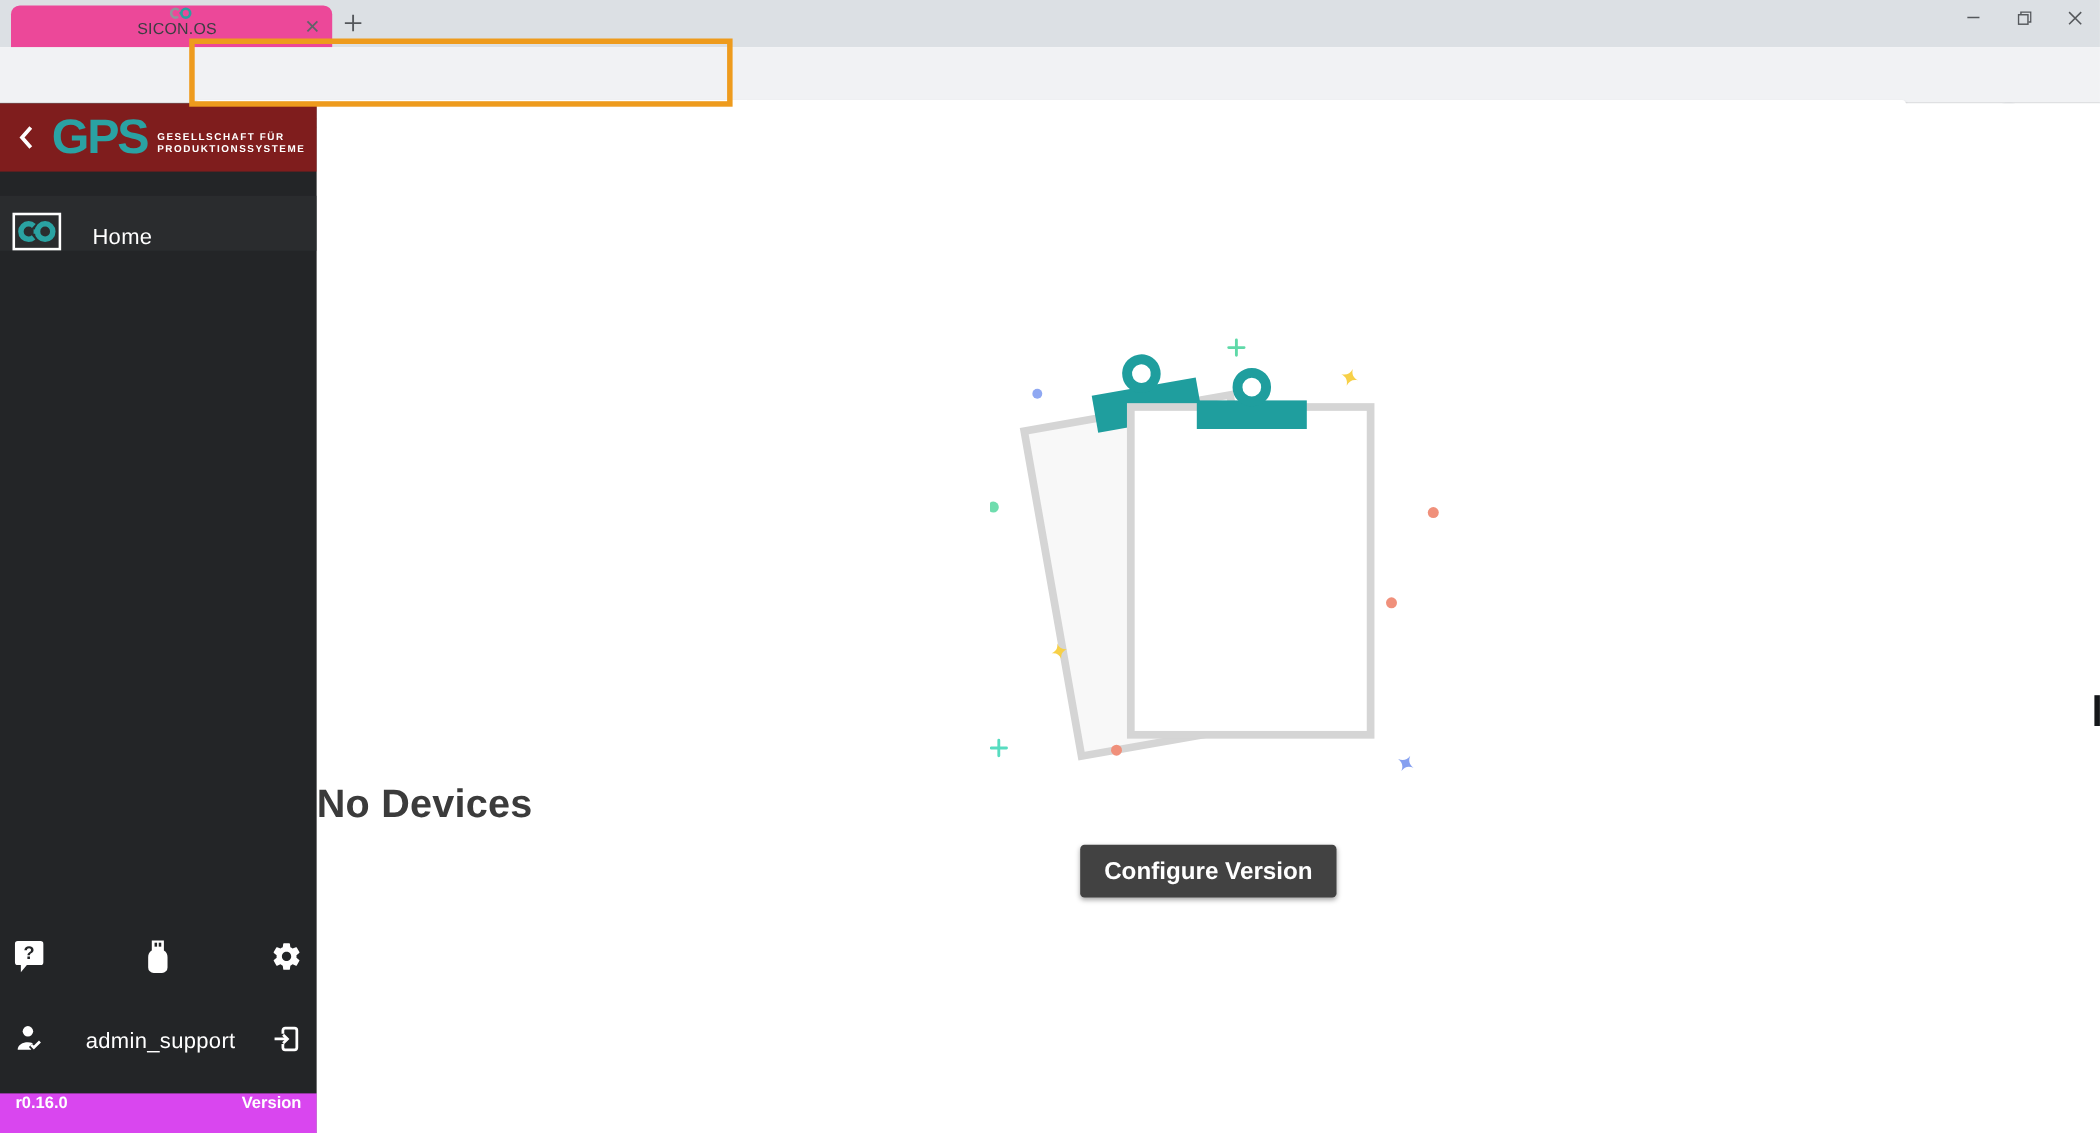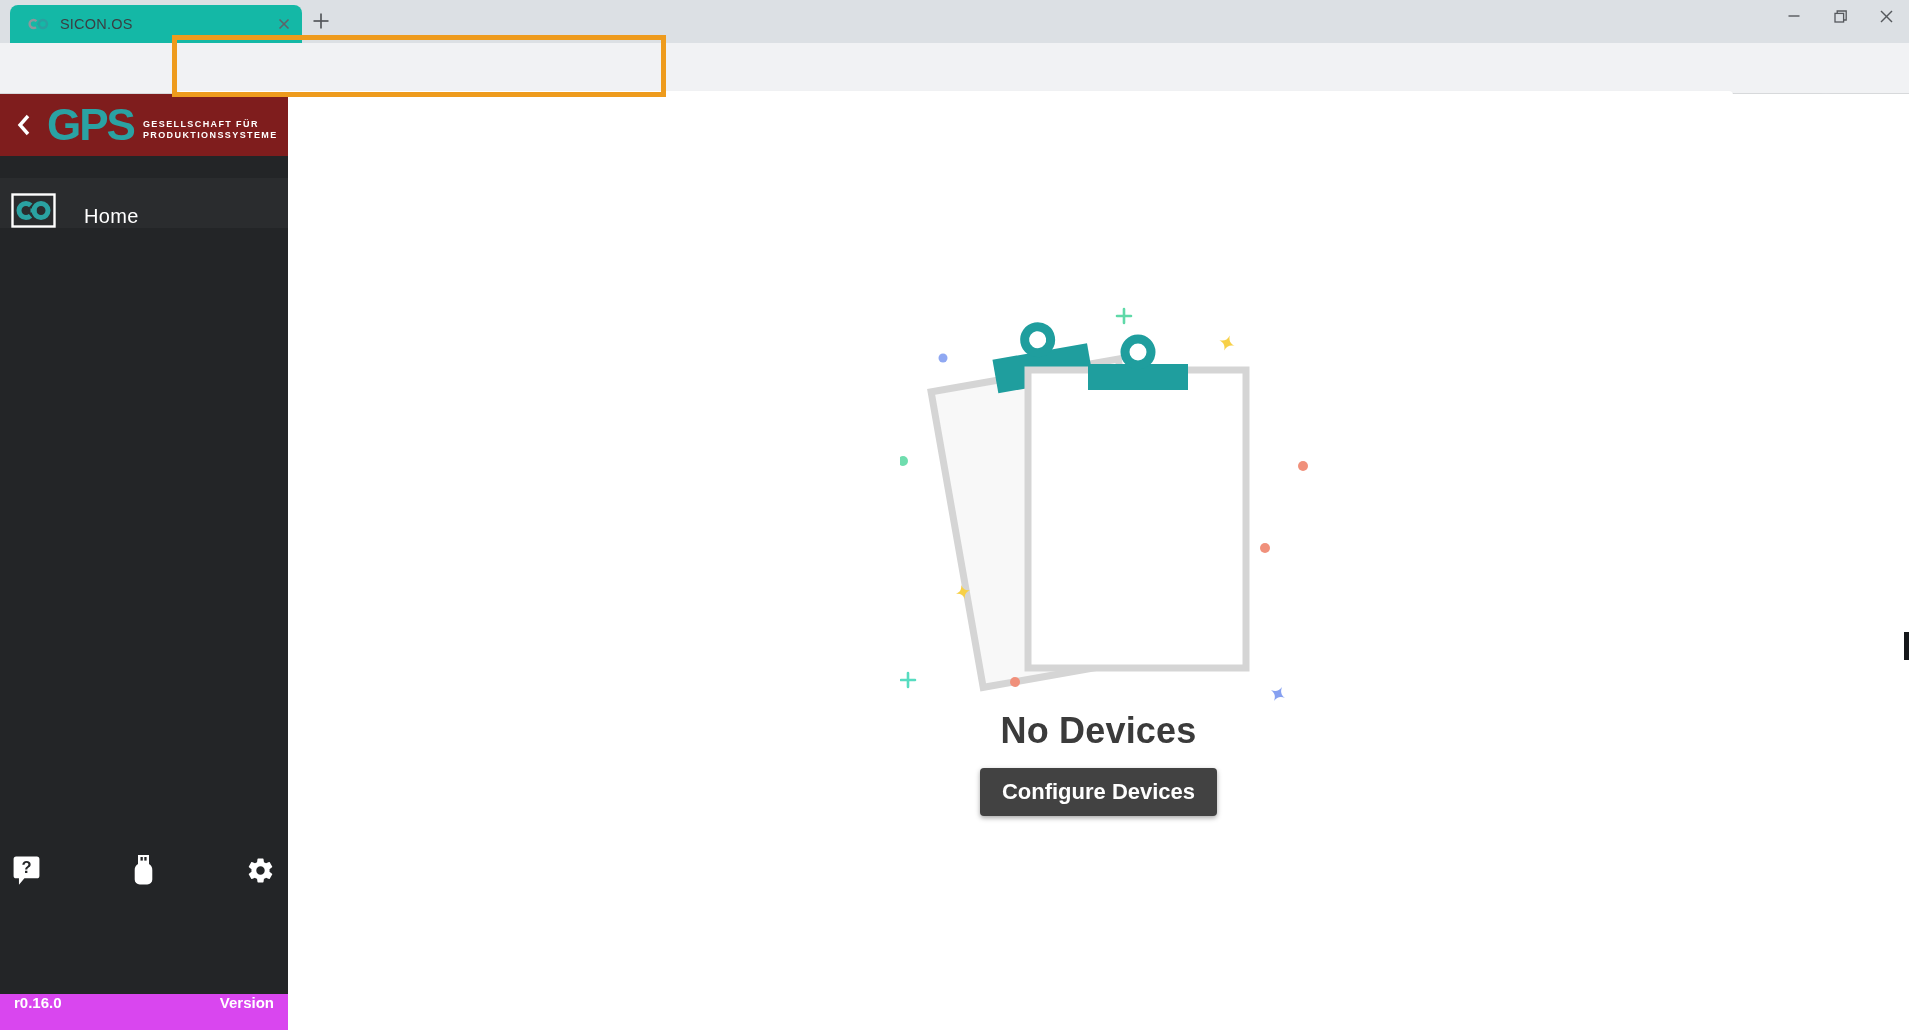--- a/index.html
+++ b/index.html
@@ -3,21 +3,21 @@
 <meta charset="utf-8">
 <style>
   * { margin:0; padding:0; box-sizing:border-box; }
   html,body { width:1909px; height:1030px; overflow:hidden; background:#fff;
               font-family:"Liberation Sans", sans-serif; }
   .window { position:relative; width:1909px; height:1030px; }
 
   
   .tabbar { position:absolute; left:0; top:0; width:1909px; height:43px; background:#dce0e4; }
   .tab { position:absolute; left:10px; top:5px; width:292px; height:38px;
-         background:#14b8a6; border-radius:8px 8px 0 0; display:flex; align-items:center; }
+         background:#ec4899; border-radius:8px 8px 0 0; display:flex; align-items:center;flex-direction:column; }
   .tab .favicon { margin-left:18px; display:flex; }
   .tab-title { margin-left:10px; font-size:14.5px; color:#3b3e42; letter-spacing:.2px; }
   .tab-close { position:absolute; right:10px; top:11px; width:16px; height:16px; display:flex; }
   .newtab { position:absolute; left:312px; top:12px; width:18px; height:18px; display:flex; }
   .win-controls { position:absolute; right:0; top:0; height:32px; display:flex; }
   .win-btn { width:46px; height:32px; display:flex; align-items:center; justify-content:center; }
 
   
   .toolbar { position:absolute; left:0; top:43px; width:1909px; height:51px;
              background:#f1f2f4; border-bottom:1px solid #d7d9db; }
@@ -55,21 +55,21 @@
   .sb-user { position:absolute; left:0; bottom:60px; width:288px; height:46px;
              display:flex; align-items:center; justify-content:space-between; padding:0 14px; }
   .sb-username { font-size:20px; color:#fff; letter-spacing:.3px; }
   .sb-version { position:absolute; left:0; bottom:0; width:288px; height:36px; background:#d946ef;
                 display:flex; align-items:flex-start; justify-content:space-between; padding:0 14px; }
   .sb-version span { font-size:15px; font-weight:700; color:#fff; }
 
   
   .content { position:absolute; left:288px; top:94px; width:1621px; height:936px; background:#fff; }
   .illu { position:absolute; left:612px; top:196px; }
-  .empty-title { position:absolute; left:0; top:616px; width:100%; text-align:center;
+  .empty-title { position:absolute; left:0; top:616px; width:100%; 
                  font-size:36px; font-weight:700; color:#3b3b3b; letter-spacing:.2px; }
   .btn-row { position:absolute; left:0; top:674px; width:100%; display:flex; justify-content:center; }
   .config-btn { background:#424242; color:#fff; font-family:"Liberation Sans",sans-serif;
                 font-size:22px; font-weight:700; border:none; border-radius:4px;
                 padding:11px 22px; box-shadow:0 2px 5px rgba(0,0,0,.35); cursor:pointer; }
 
   .cursor { position:absolute; left:1904px; top:632px; width:5px; height:28px; background:#15171a; z-index:99; }
 </style>
 </head>
 <body>
@@ -231,20 +231,38 @@
           <path d="M6.5,10 h11 c2.5,1.6 3.3,3.4 3.3,6.2 v9.3 a5,5 0 0 1 -5,5 h-7.6 a5,5 0 0 1 -5,-5 v-9.3 c0,-2.8 0.8,-4.6 3.3,-6.2 z" fill="#ffffff"></path>
         </svg>
       </span>
       <span>
         <svg width="29" height="29" viewBox="0 0 24 24">
           <path d="M19.43 12.98c.04-.32.07-.64.07-.98s-.03-.66-.07-.98l2.11-1.65c.19-.15.24-.42.12-.64l-2-3.46c-.12-.22-.39-.3-.61-.22l-2.49 1c-.52-.4-1.08-.73-1.69-.98l-.38-2.65C14.46 2.18 14.25 2 14 2h-4c-.25 0-.46.18-.49.42l-.38 2.65c-.61.25-1.17.59-1.69.98l-2.49-1c-.23-.09-.49 0-.61.22l-2 3.46c-.13.22-.07.49.12.64l2.11 1.65c-.04.32-.07.65-.07.98s.03.66.07.98l-2.11 1.65c-.19.15-.24.42-.12.64l2 3.46c.12.22.39.3.61.22l2.49-1c.52.4 1.08.73 1.69.98l.38 2.65c.03.24.24.42.49.42h4c.25 0 .46-.18.49-.42l.38-2.65c.61-.25 1.17-.59 1.69-.98l2.49 1c.23.09.49 0 .61-.22l2-3.46c.12-.22.07-.49-.12-.64l-2.11-1.65zM12 15.5c-1.93 0-3.5-1.57-3.5-3.5s1.57-3.5 3.5-3.5 3.5 1.57 3.5 3.5-1.57 3.5-3.5 3.5z" fill="#ffffff"></path>
         </svg>
       </span>
     </div>
 
+    <div class="sb-user">
+      <span>
+        <svg width="31" height="27" viewBox="0 0 30 26">
+          <circle cx="11" cy="6.3" r="4.6" fill="#ffffff"></circle>
+          <path d="M2,22.5c0-4.4 4.4-6.6 9-6.6 2.7 0 5.4.8 7.1 2.2l-4.6 4.4H2z" fill="#ffffff"></path>
+          <polyline points="13.8,18.2 16.2,20.6 21.6,15.2" fill="none" stroke="#232527" stroke-width="5.4"></polyline>
+          <polyline points="13.8,18.2 16.2,20.6 21.6,15.2" fill="none" stroke="#ffffff" stroke-width="2.4"></polyline>
+        </svg>
+      </span>
+      <span class="sb-username">admin_support</span>
+      <span>
+        <svg width="27" height="27" viewBox="0 0 26 26">
+          <path d="M9.8,8.5 V5.5 a2,2 0 0 1 2,-2 h8.2 a2,2 0 0 1 2,2 v15 a2,2 0 0 1 -2,2 h-8.2 a2,2 0 0 1 -2,-2 v-3" fill="none" stroke="#ffffff" stroke-width="2.4"></path>
+          <line x1="2.5" y1="13" x2="13.5" y2="13" stroke="#ffffff" stroke-width="2.4"></line>
+          <polyline points="10,9.3 13.8,13 10,16.7" fill="none" stroke="#ffffff" stroke-width="2.4"></polyline>
+        </svg>
+      </span>
+    </div>
 
     <div class="sb-version">
       <span>r0.16.0</span>
       <span>Version</span>
     </div>
   </div>
 
   <div class="content">
     <svg class="illu" width="420" height="420" viewBox="0 0 420 420">
 
@@ -265,18 +283,18 @@
       <circle cx="115" cy="392" r="5" fill="#f0907b"></circle>
       <path d="M-7,0 H7 M0,-7 V7" transform="translate(224 26)" stroke="#5fd9a8" stroke-width="2.6" stroke-linecap="round"></path>
       <path d="M-7,0 H7 M0,-7 V7" transform="translate(8 390)" stroke="#57dcc0" stroke-width="2.6" stroke-linecap="round"></path>
       <path d="M0,-9 C0.8,-3.5 3.5,-0.8 9,0 C3.5,0.8 0.8,3.5 0,9 C-0.8,3.5 -3.5,0.8 -9,0 C-3.5,-0.8 -0.8,-3.5 0,-9 Z" transform="translate(327 53) scale(0.9) rotate(20)" fill="#f7d047"></path>
       <path d="M0,-9 C0.8,-3.5 3.5,-0.8 9,0 C3.5,0.8 0.8,3.5 0,9 C-0.8,3.5 -3.5,0.8 -9,0 C-3.5,-0.8 -0.8,-3.5 0,-9 Z" transform="translate(63 302) scale(0.8) rotate(-15)" fill="#f7d047"></path>
       <path d="M0,-9 C0.8,-3.5 3.5,-0.8 9,0 C3.5,0.8 0.8,3.5 0,9 C-0.8,3.5 -3.5,0.8 -9,0 C-3.5,-0.8 -0.8,-3.5 0,-9 Z" transform="translate(378 404) scale(0.9) rotate(30)" fill="#86a0f0"></path>
     </svg>
 
     <div class="empty-title">No Devices</div>
     <div class="btn-row">
-      <button class="config-btn">Configure Devices</button>
+      <button class="config-btn">Configure Version</button>
     </div>
   </div>
 
   <div class="cursor"></div>
 </div>
 
 </body></html>

